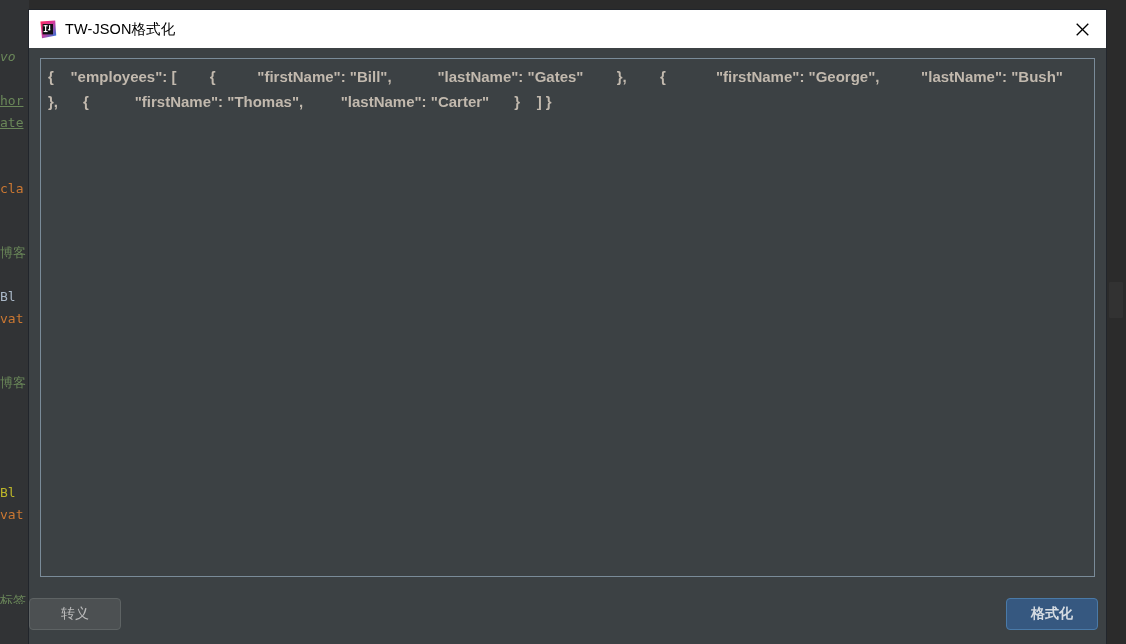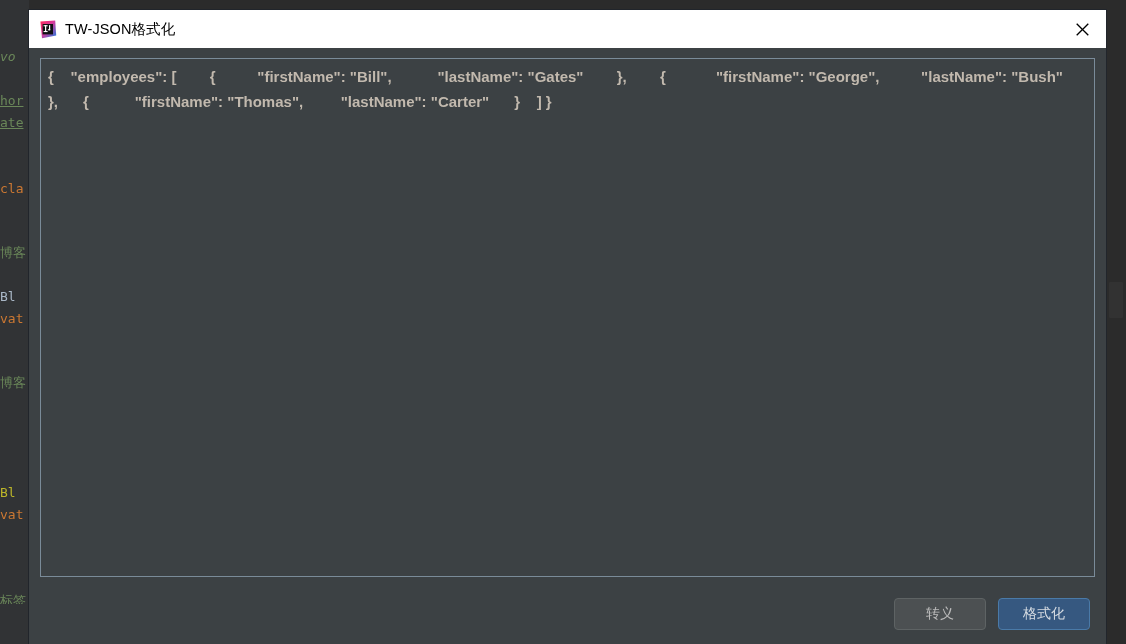--- a/index.html
+++ b/index.html
@@ -154,22 +154,22 @@
   }
 
   .button-bar {
     position: absolute;
     left: 0;
     right: 0;
     bottom: 0;
     height: 61px;
     display: flex;
     align-items: center;
-    justify-content: flex-end;
-    padding-right: 16px;
+    justify-content: space-between;
+    padding-right: 8px;
     gap: 12px;
     box-sizing: border-box;
   }
   .btn {
     min-width: 92px;
     height: 32px;
     padding: 0 14px;
     box-sizing: border-box;
     background: #4c5052;
     border: 1px solid #5e6364;
@@ -180,21 +180,21 @@
     display: flex;
     align-items: center;
     justify-content: center;
     cursor: pointer;
     user-select: none;
   }
   .btn.default {
     background: #365880;
     border: 1px solid #4a7aa8;
     color: #d6dce2;
-    font-weight: normal;
+    font-weight: bold;
   }
 </style>
 </head>
 <body>
 
 <div id="root">
 
   <div class="ide-bg">
     <div class="ide-gutter-strip"></div>
     <div class="ide-code-col" id="ide-code-col"><div class="ide-frag" style="top: 6px; color: rgb(106, 135, 89); font-style: italic;">vo</div><div class="ide-frag" style="top: 50px; color: rgb(106, 135, 89); text-decoration: underline;">hor</div><div class="ide-frag" style="top: 72px; color: rgb(106, 135, 89); text-decoration: underline;">ate</div><div class="ide-frag" style="top: 138px; color: rgb(204, 120, 50);">cla</div><div class="ide-frag" style="top: 202px; color: rgb(106, 135, 89);">博客</div><div class="ide-frag" style="top: 246px; color: rgb(169, 183, 198);">Bl</div><div class="ide-frag" style="top: 268px; color: rgb(204, 120, 50);">vat</div><div class="ide-frag" style="top: 332px; color: rgb(106, 135, 89);">博客</div><div class="ide-frag" style="top: 442px; color: rgb(187, 181, 41);">Bl</div><div class="ide-frag" style="top: 464px; color: rgb(204, 120, 50);">vat</div><div class="ide-frag" style="top: 550px; color: rgb(106, 135, 89);">标签</div></div>

